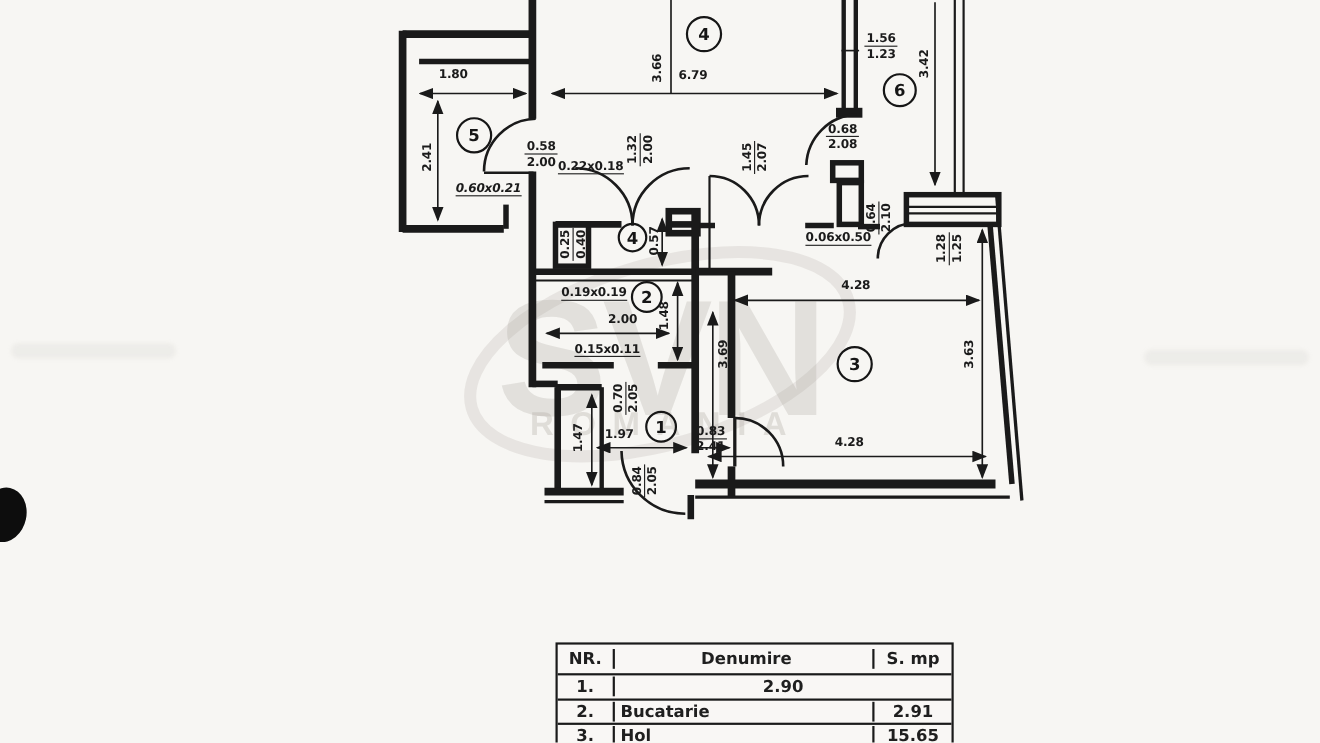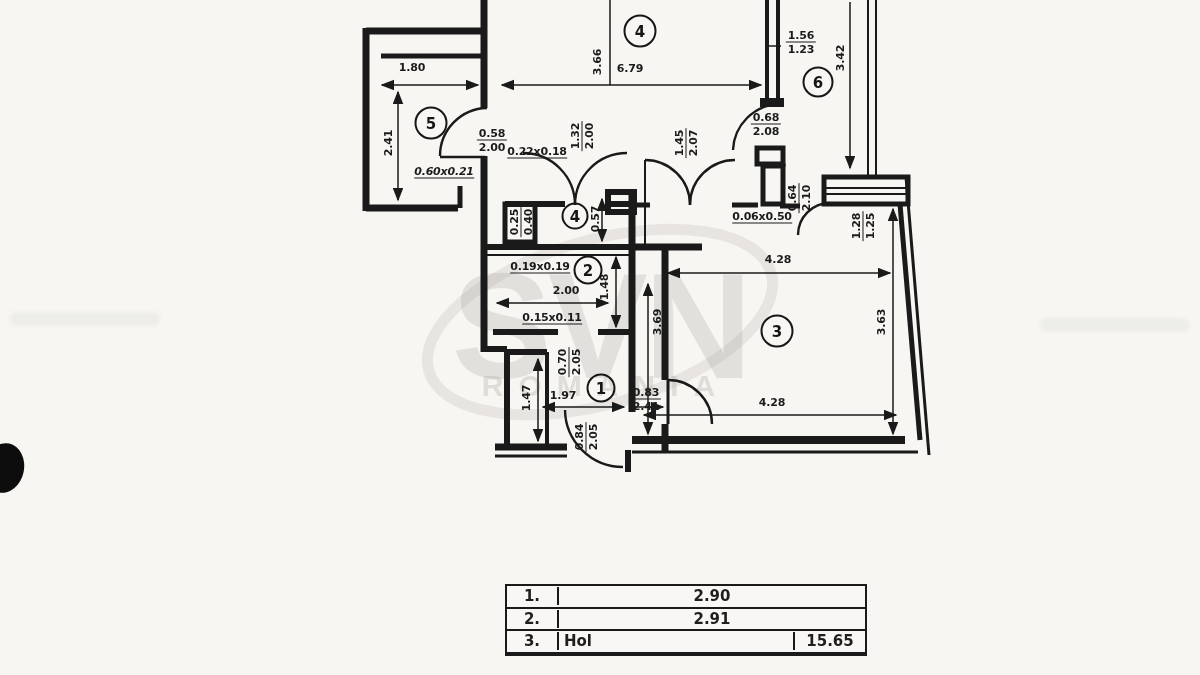--- a/index.html
+++ b/index.html
@@ -240,27 +240,33 @@
       <div class="room" style="left: 640px; top: 31px; width: 29px; height: 29px;">4</div>
       <div class="room" style="left: 818px; top: 82px; width: 27px; height: 27px;">6</div>
       <div class="room" style="left: 431px; top: 123px; width: 29px; height: 29px;">5</div>
       <div class="room" style="left: 575px; top: 216px; width: 23px; height: 23px;">4</div>
       <div class="room" style="left: 588px; top: 270px; width: 25px; height: 25px;">2</div>
       <div class="room" style="left: 601px; top: 388px; width: 25px; height: 25px;">1</div>
       <div class="room" style="left: 777px; top: 331px; width: 29px; height: 29px;">3</div>
     </div>
 
   <div id="area-table">
+    <div class="t-head">
+      <div class="c-nr">NR.</div>
+      <div class="c-den" style="text-align:center;">Denumire</div>
+      <div class="c-mp">S. mp</div>
+    </div>
     <div>
         <div class="t-row">
           <div class="c-nr">1.</div>
           <div class="c-mp">2.90</div>
         </div>
         <div class="t-row">
           <div class="c-nr">2.</div>
+          <div class="c-den">Bucatarie</div>
           <div class="c-mp">2.91</div>
         </div>
         <div class="t-row">
           <div class="c-nr">3.</div>
           <div class="c-den">Hol</div>
           <div class="c-mp">15.65</div>
         </div>
       </div>
   </div>
 

